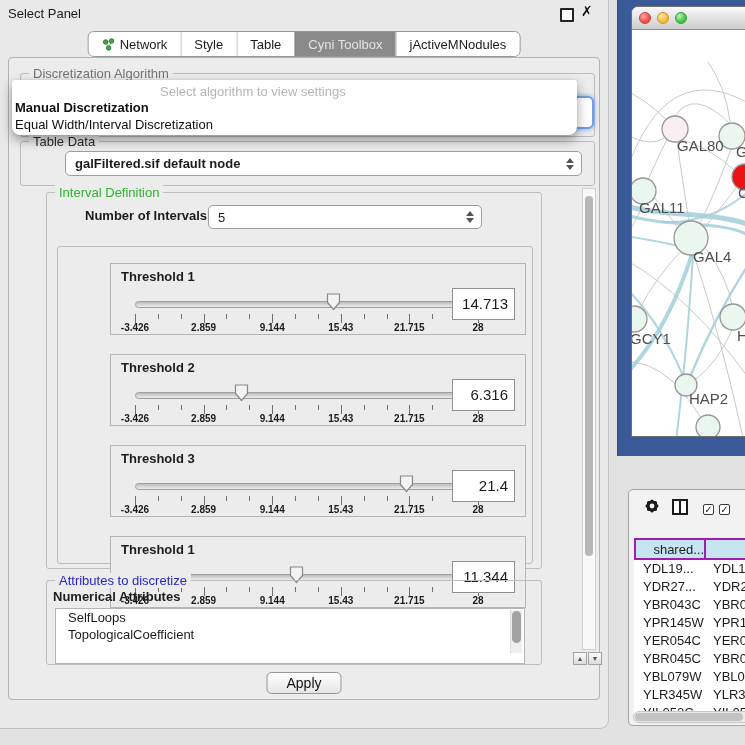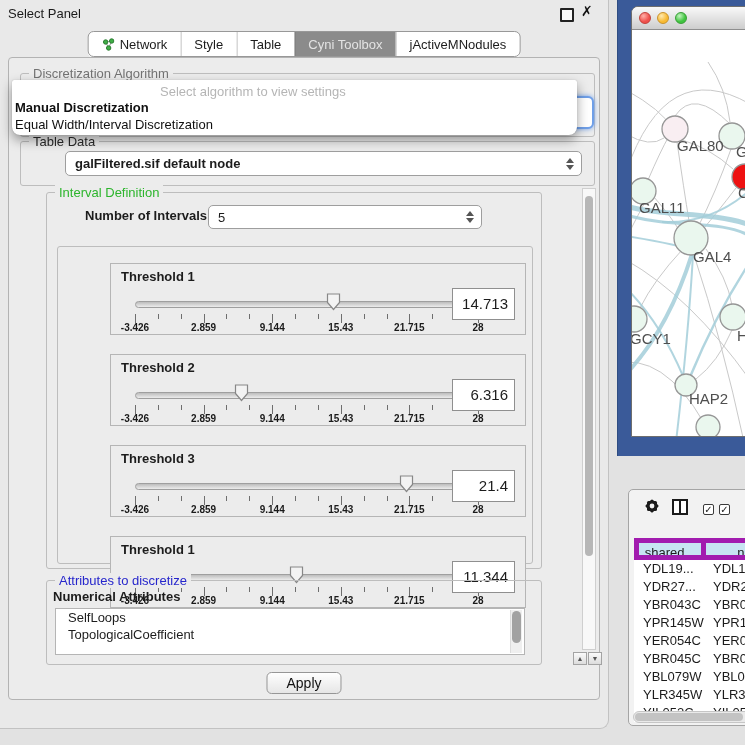--- a/index.html
+++ b/index.html
@@ -58,21 +58,21 @@
   .th-ticks{position:absolute;left:24px;top:50px;width:343px;height:10px;}
   .th-ticks i{position:absolute;top:0;width:1px;background:#6e6e6e;}
   .th-ticks i.minor{height:5px;}
   .th-ticks i.major{height:9px;}
   .th-ticklabels{position:absolute;left:24px;top:58px;width:343px;height:12px;}
   .th-ticklabels b{position:absolute;transform:translateX(-50%);font-size:10px;font-weight:700;color:#1a1a1a;white-space:nowrap;}
   .th-value{position:absolute;right:10px;top:24px;width:55px;height:30px;background:#fff;border:1px solid #8f8f8f;
     font-size:15px;text-align:right;line-height:30px;padding-right:6px;}
   .attributes-group{left:46px;top:580px;width:494px;height:83px;}
   .attr-sublabel{position:absolute;left:6px;top:8px;font-size:13px;font-weight:bold;}
-  .attr-list{position:absolute;left:8px;top:27px;width:470px;height:47px;background:#fff;border:1px solid #b5b5b5;
+  .attr-list{position:absolute;left:8px;top:27px;width:470px;height:56px;background:#fff;border:1px solid #b5b5b5;
     overflow:hidden;box-sizing:border-box;}
   .attr-item{font-size:13px;line-height:17px;padding-left:12px;white-space:nowrap;}
   .attr-scroll{position:absolute;right:2px;top:1px;width:11px;height:43px;background:#efefef;border-left:1px solid #dcdcdc;}
   .attr-thumb{position:absolute;left:1px;right:1px;top:1px;height:32px;background:#a2a2a2;border-radius:5px;}
   .vscrollbar{position:absolute;left:582px;top:188px;width:14px;height:462px;background:#f8f8f8;border:1px solid #cfcfcf;box-sizing:border-box;}
   .vthumb{position:absolute;left:2px;width:8px;top:7px;height:360px;background:#b7b7b7;border-radius:5px;}
   .stepper{position:absolute;width:14px;height:13px;background:linear-gradient(#fafafa,#dcdcdc);border:1px solid #a3a3a3;
     box-sizing:border-box;font-size:7px;color:#555;text-align:center;line-height:11px;}
   .apply-btn{position:absolute;left:50%;transform:translateX(-50%);top:672px;height:22px;padding:0 19px;
     font-size:14px;font-family:inherit;color:#111;background:linear-gradient(#fefefe,#e6e6e6);
@@ -93,21 +93,21 @@
   .tp-title{position:absolute;left:16px;top:5px;font-size:13px;color:#1d1d1d;}
   .table-container{position:absolute;left:628px;top:489px;width:130px;height:237px;background:#f2f2f2;
     border:1px solid #a5a5a5;border-radius:5px 0 0 5px;box-sizing:border-box;overflow:hidden;}
   .tp-toolbar{position:relative;height:46px;}
   .icon-gear{position:absolute;left:14px;top:7px;}
   .icon-split{position:absolute;left:43px;top:9px;width:16px;height:16px;border:2px solid #1b1b1b;background:#fff;box-sizing:border-box;}
   .icon-split i{position:absolute;left:50%;top:0;bottom:0;width:2px;margin-left:-1px;background:#1b1b1b;}
   .icon-check{position:absolute;top:14px;width:11px;height:11px;border:1.5px solid #3a3a3a;border-radius:2px;
     background:#fff;box-sizing:border-box;font-size:10px;line-height:9px;text-align:center;color:#222;font-weight:bold;}
   .tp-header{position:absolute;left:5px;top:48px;height:22px;display:flex;}
-  .tp-header .th{background:var(--table-header,#c7e4f2);border:5px solid #a21caf;font-size:13px;text-align:center;
+  .tp-header .th{background:var(--table-header,#c7e4f2);border:2px solid #a21caf;font-size:13px;text-align:right;
     line-height:20px;box-sizing:border-box;white-space:nowrap;overflow:hidden;}
   .tp-header .c1{width:72px;}
   .tp-header .c2{width:100px;border-left:none;}
   .tp-rows{position:absolute;left:5px;top:70px;width:172px;background:#fff;}
   .tp-row{display:flex;height:18px;}
   .tp-row .c1{width:72px;padding-left:9px;box-sizing:border-box;font-size:13px;line-height:18px;white-space:nowrap;overflow:hidden;}
   .tp-row .c2{width:100px;padding-left:7px;box-sizing:border-box;font-size:13px;line-height:18px;white-space:nowrap;}
   .hscrollbar{position:absolute;left:4px;top:221px;width:122px;height:12px;background:#eaeaea;
     border:1px solid #c6c6c6;border-radius:6px;box-sizing:border-box;}
   .hthumb{position:absolute;left:1px;top:1px;height:8px;width:108px;background:#c3c3c3;border-radius:4px;}

